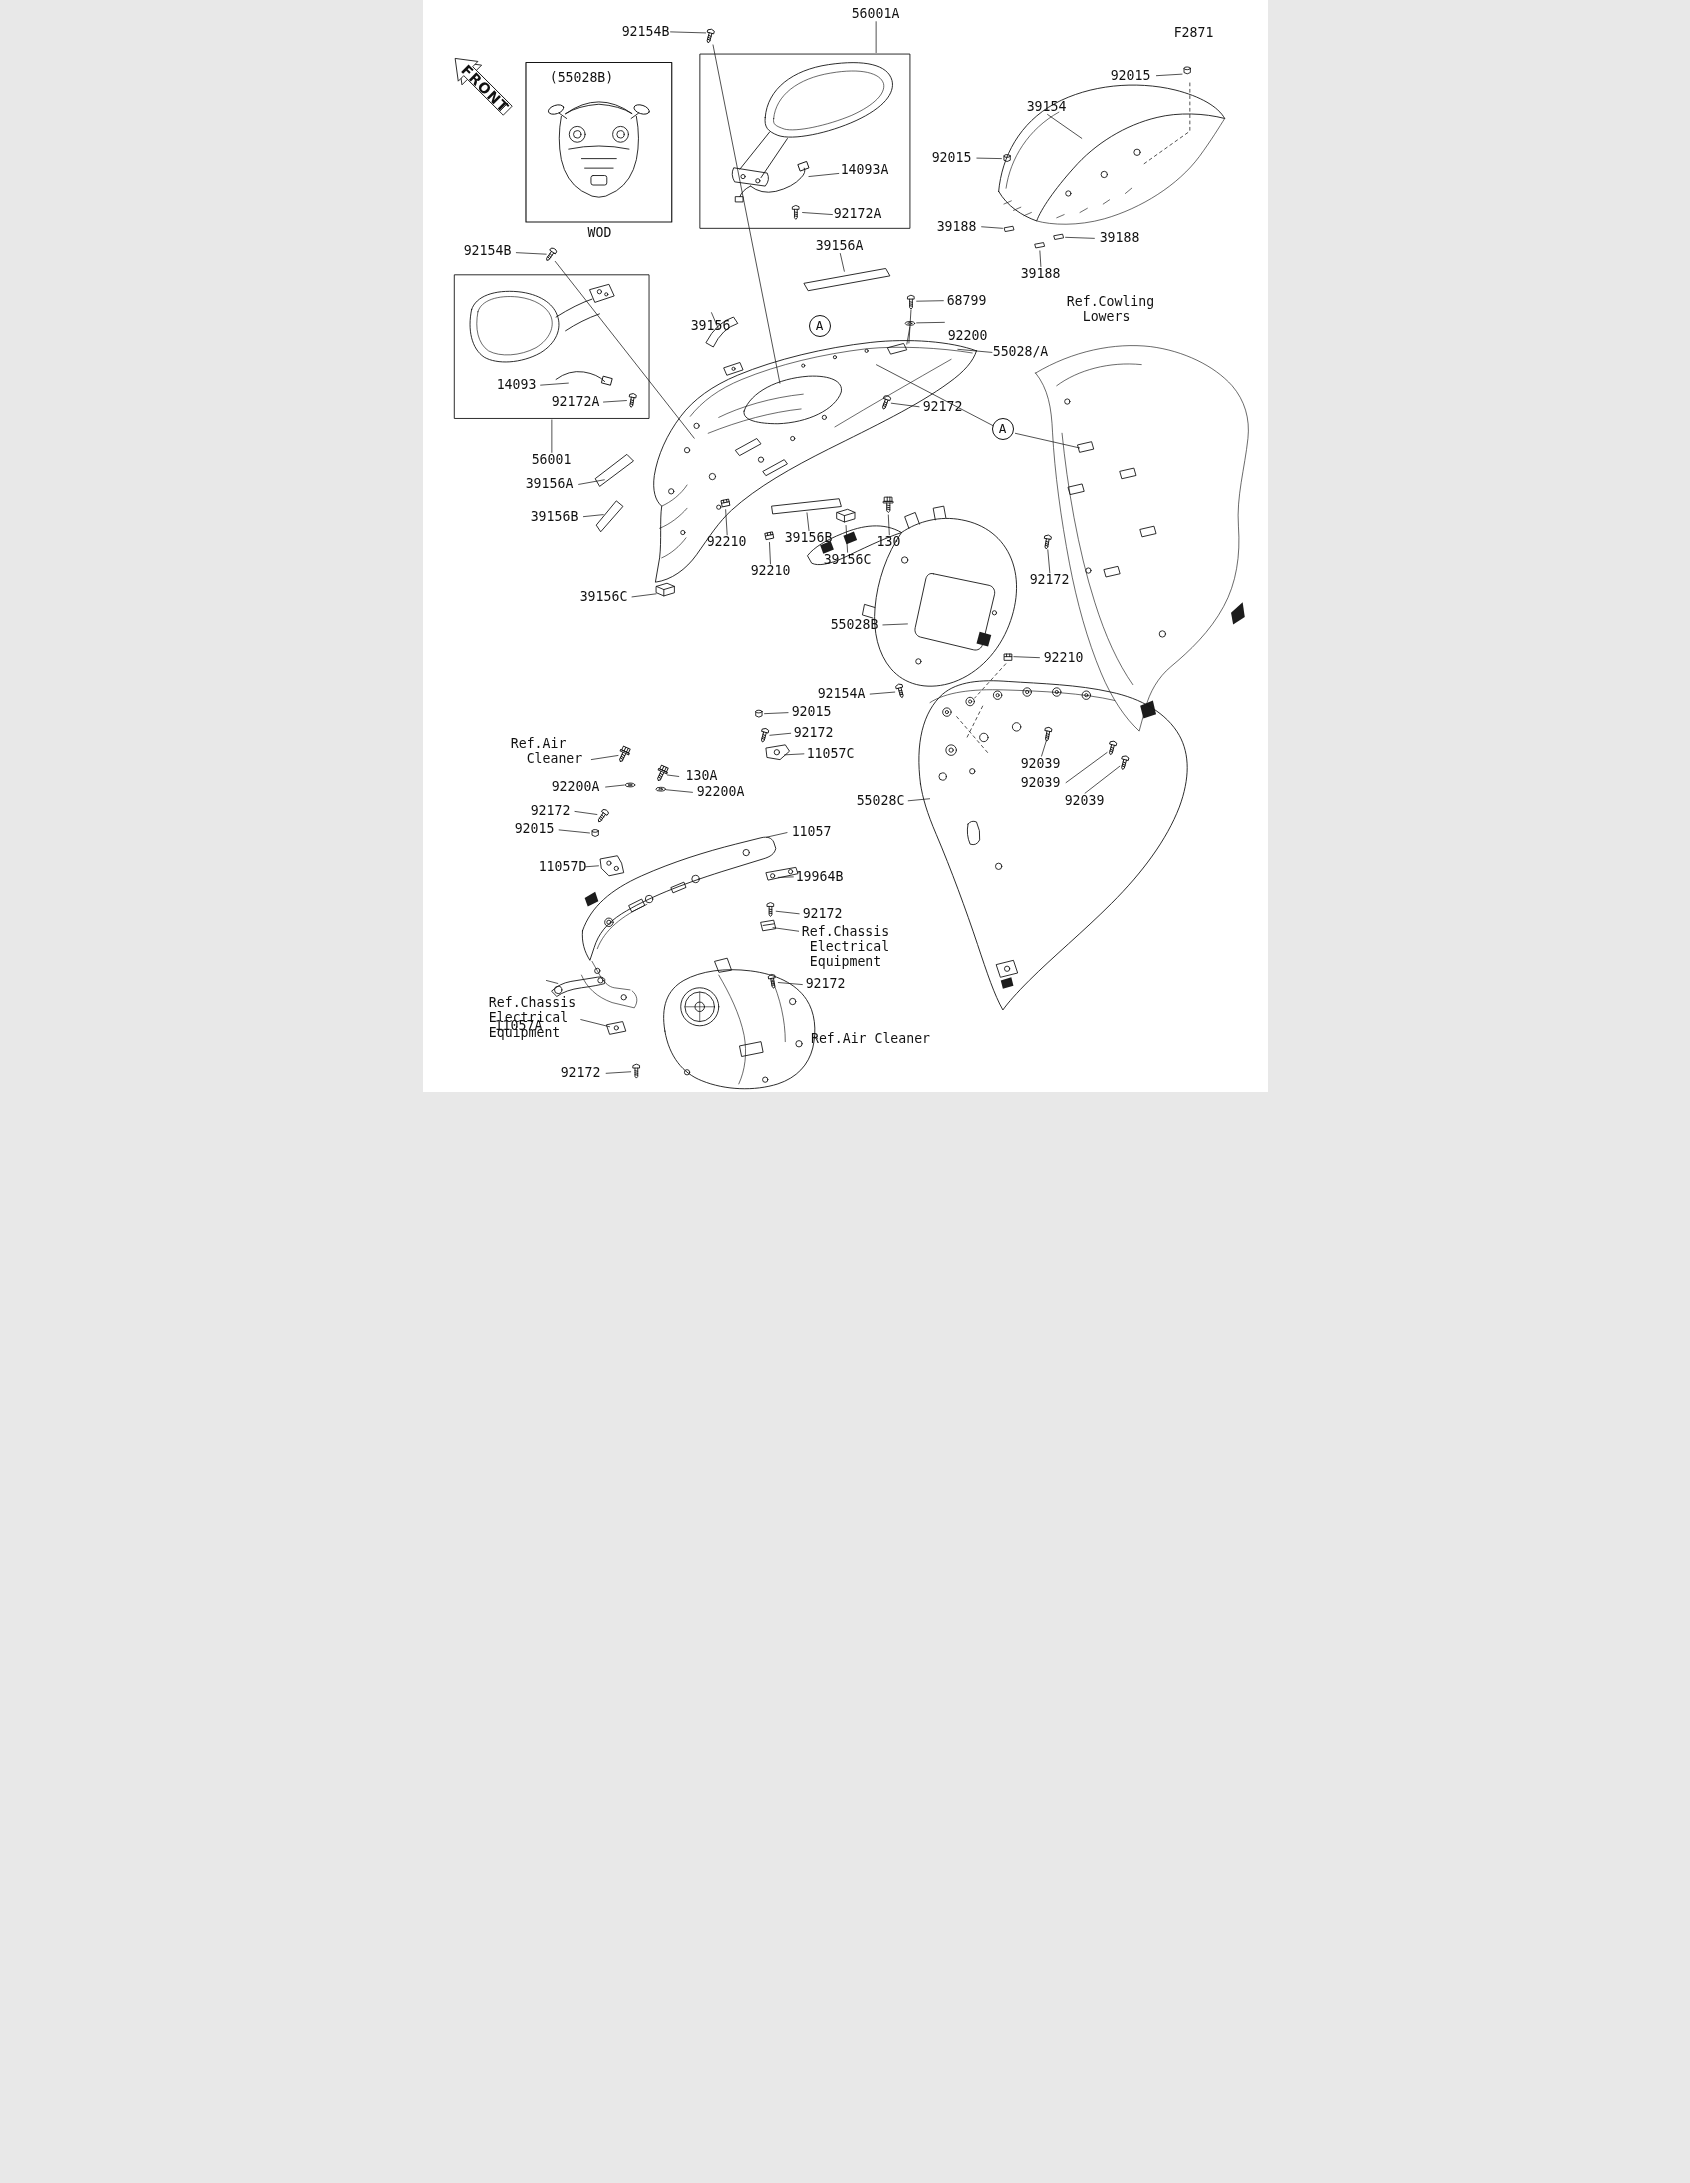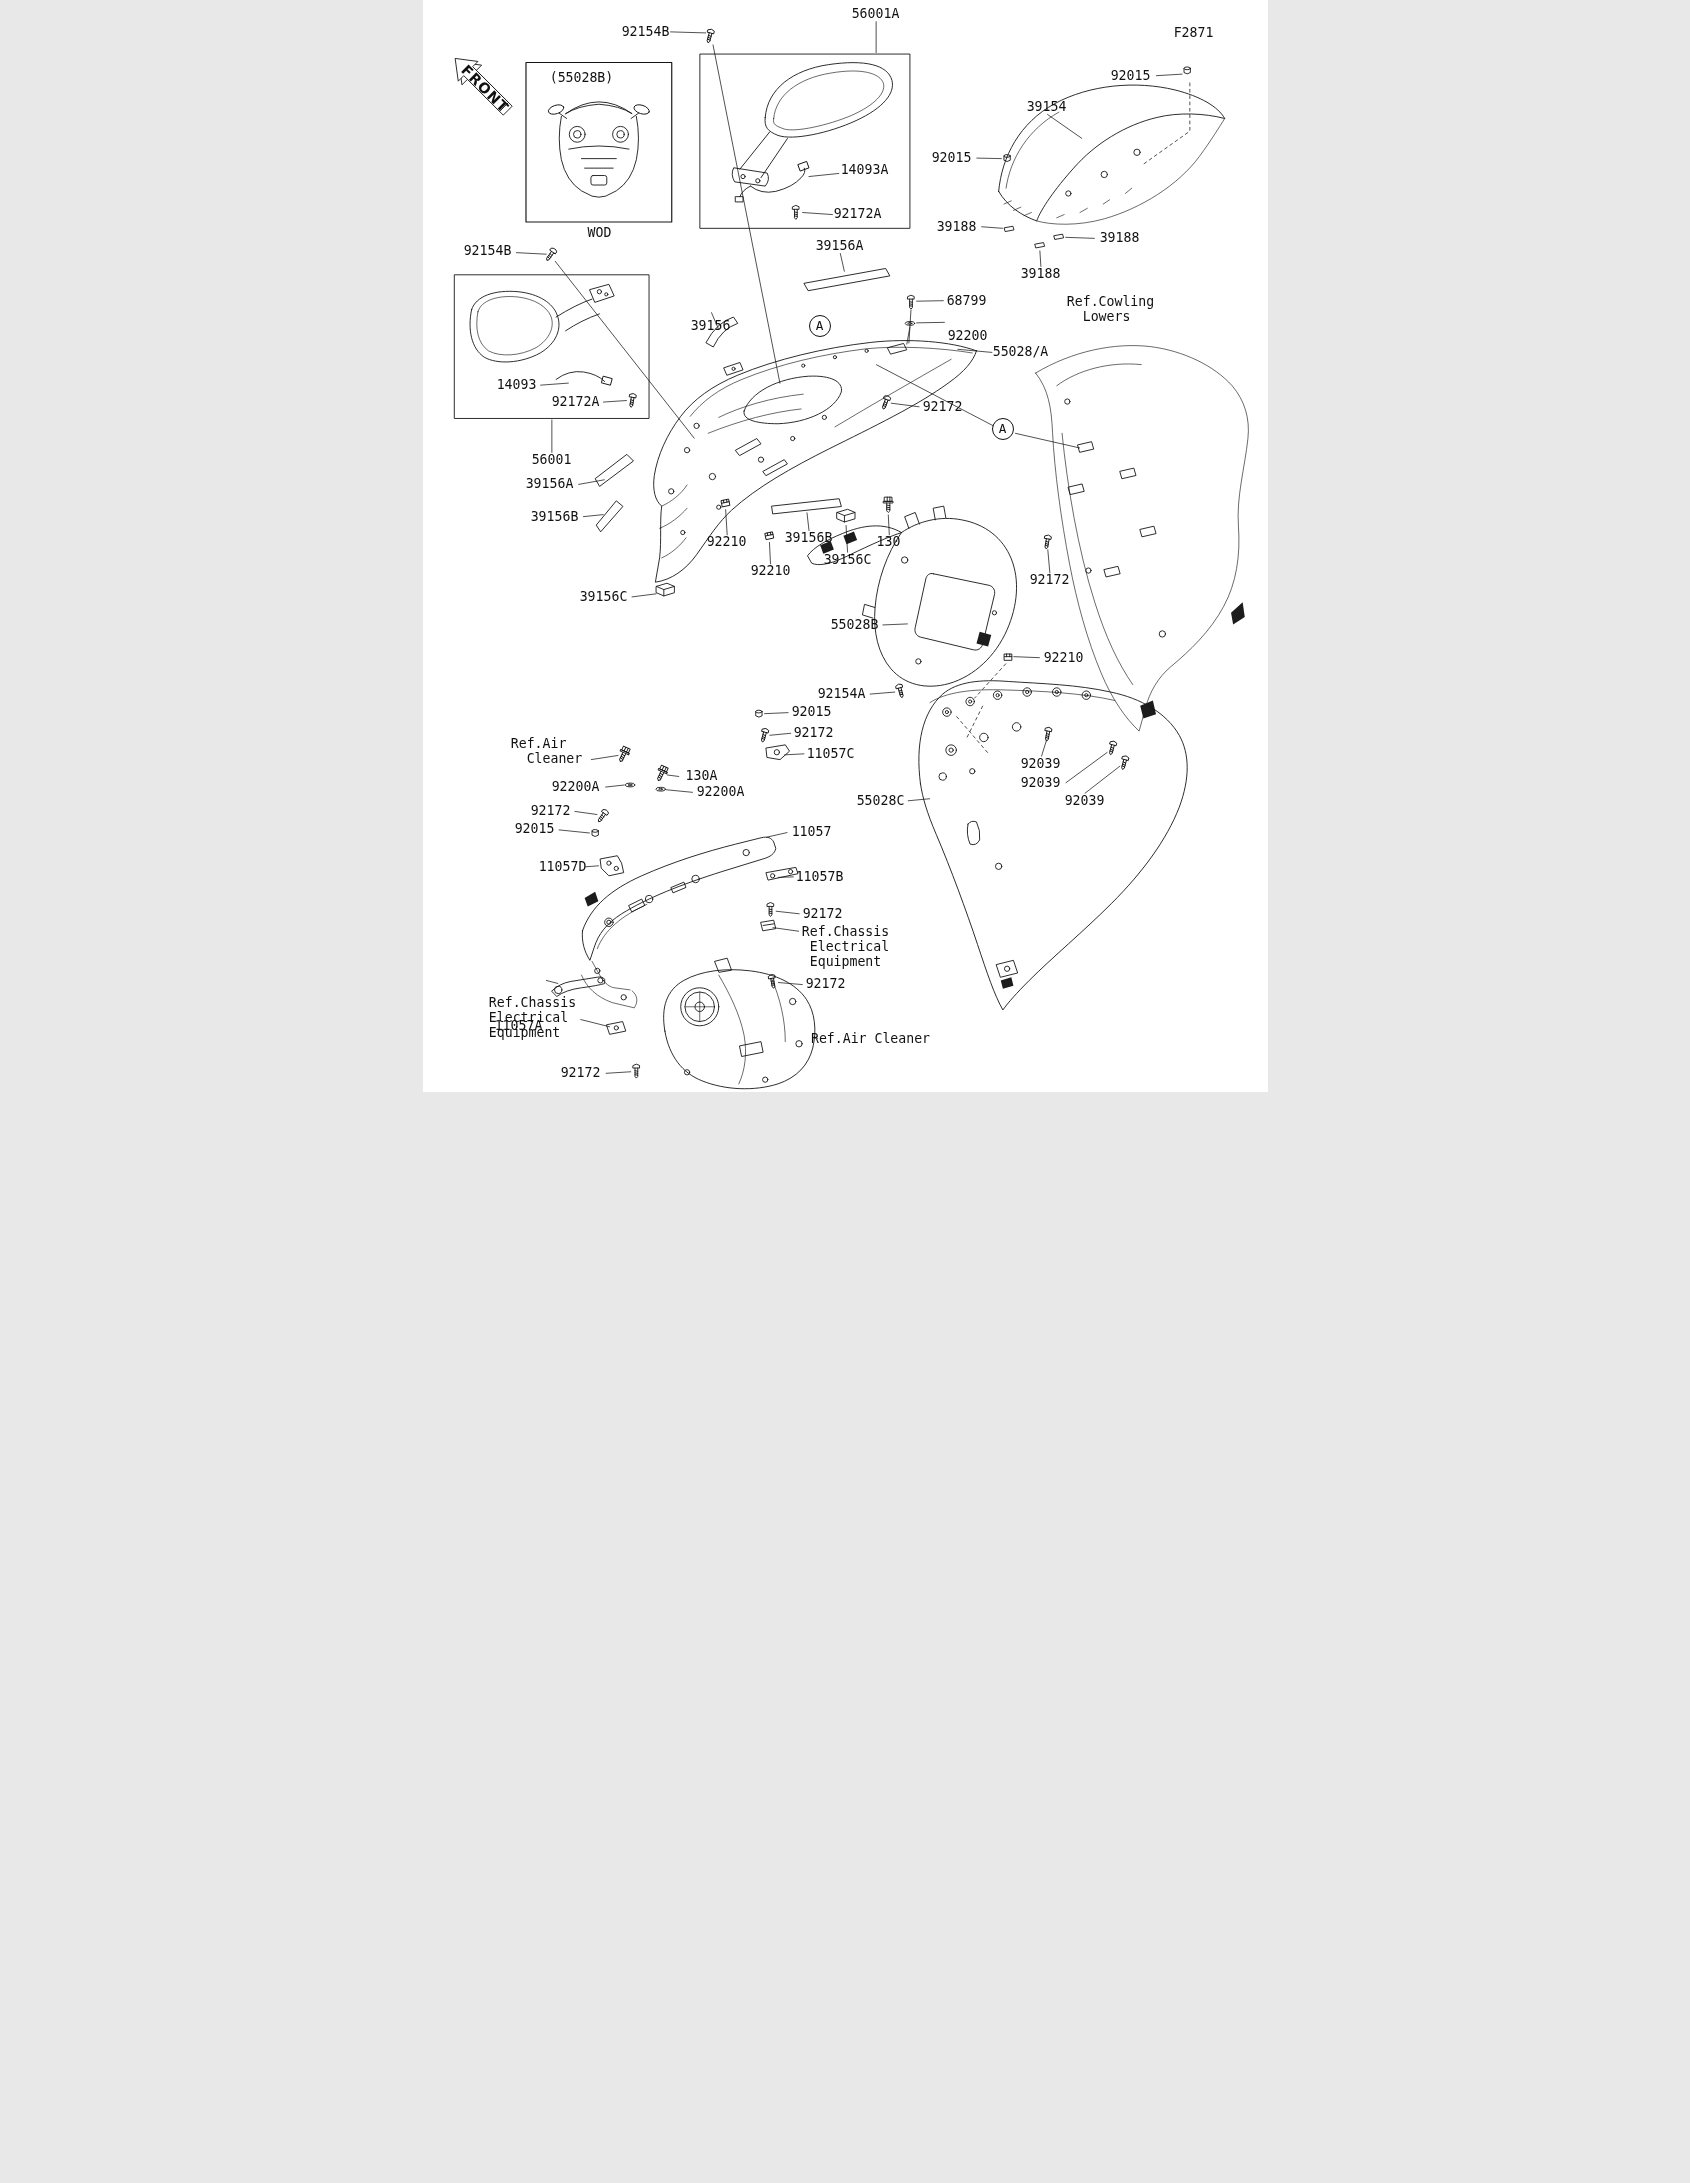--- a/index.html
+++ b/index.html
@@ -397,21 +397,21 @@
       <div class="lbl" style="left: 408px; top: 754px; transform: translate(-50%, -50%);">11057C</div>
       <div class="lbl" style="left: 110px; top: 751px; transform: translate(-50%, -50%); margin-left: 14px;">Ref.Air
   Cleaner</div>
       <div class="lbl" style="left: 279px; top: 776px; transform: translate(-50%, -50%);">130A</div>
       <div class="lbl" style="left: 153px; top: 787px; transform: translate(-50%, -50%);">92200A</div>
       <div class="lbl" style="left: 298px; top: 792px; transform: translate(-50%, -50%);">92200A</div>
       <div class="lbl" style="left: 128px; top: 811px; transform: translate(-50%, -50%);">92172</div>
       <div class="lbl" style="left: 112px; top: 829px; transform: translate(-50%, -50%);">92015</div>
       <div class="lbl" style="left: 140px; top: 867px; transform: translate(-50%, -50%);">11057D</div>
       <div class="lbl" style="left: 389px; top: 832px; transform: translate(-50%, -50%);">11057</div>
-      <div class="lbl" style="left: 397px; top: 877px; transform: translate(-50%, -50%);">11057B</div>
+      <div class="lbl" style="left: 397px; top: 877px; transform: translate(-50%, -50%);">19964B</div>
       <div class="lbl" style="left: 400px; top: 914px; transform: translate(-50%, -50%);">92172</div>
       <div class="lbl" style="left: 423px; top: 947px; transform: translate(-50%, -50%);">Ref.Chassis
  Electrical
  Equipment</div>
       <div class="lbl" style="left: 458px; top: 801px; transform: translate(-50%, -50%);">55028C</div>
       <div class="lbl" style="left: 618px; top: 764px; transform: translate(-50%, -50%);">92039</div>
       <div class="lbl" style="left: 618px; top: 783px; transform: translate(-50%, -50%);">92039</div>
       <div class="lbl" style="left: 662px; top: 801px; transform: translate(-50%, -50%);">92039</div>
       <div class="lbl" style="left: 96px; top: 980px; transform: translate(-50%, -50%); margin-top: 46px;">11057A</div>
       <div class="lbl" style="left: 403px; top: 984px; transform: translate(-50%, -50%);">92172</div>

